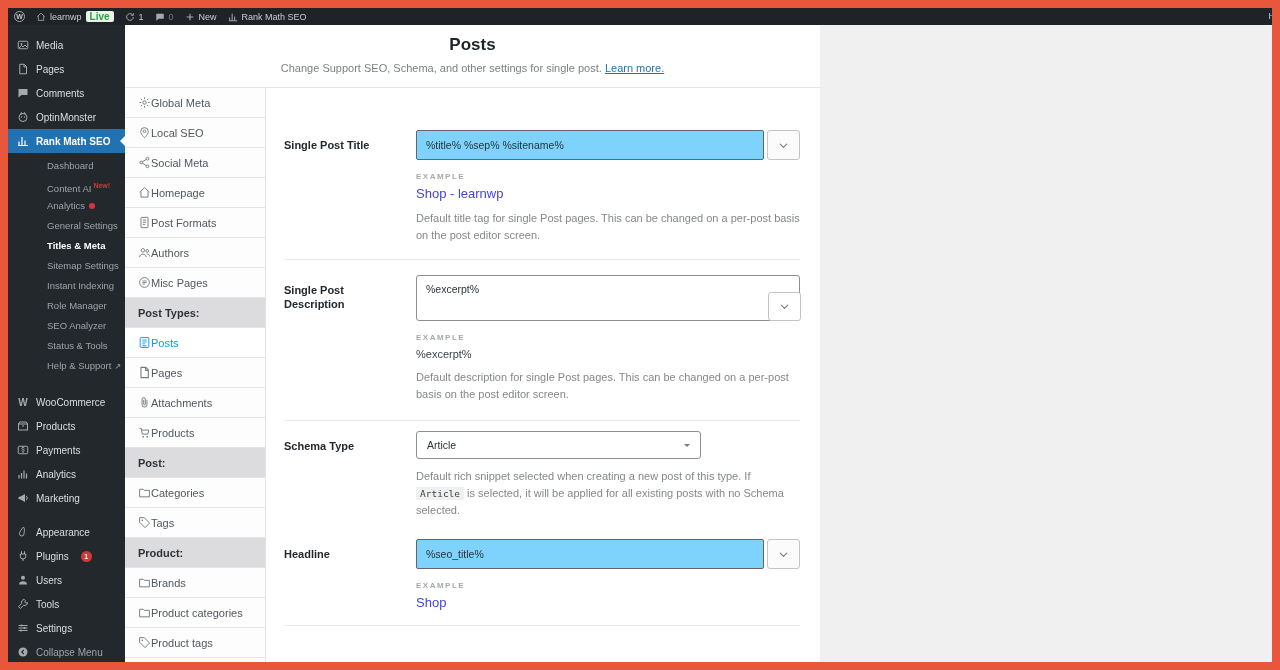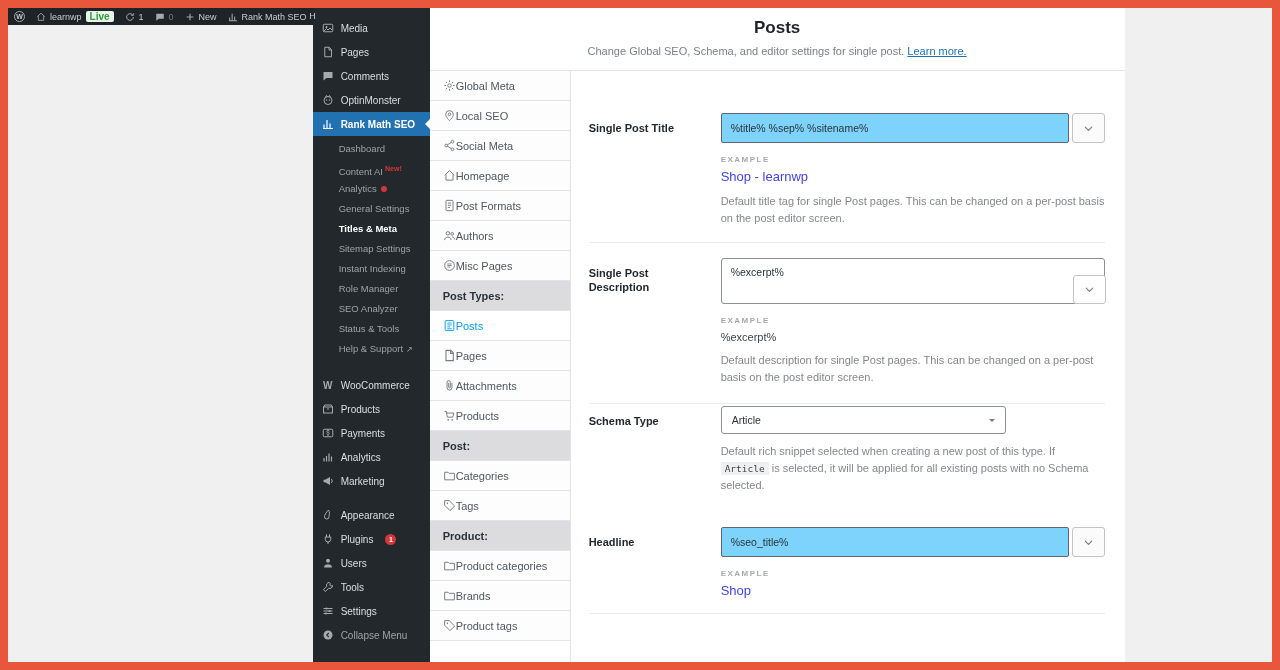--- a/index.html
+++ b/index.html
@@ -1,39 +1,39 @@
 <!DOCTYPE html>
 <html><head>
 <meta charset="utf-8">
 <style>
   * { box-sizing: border-box; margin: 0; padding: 0; }
   html,body { width:1280px; height:670px; overflow:hidden; }
   body { background:#e8563c; font-family:"Liberation Sans", sans-serif; position:relative; }
-  .app { position:absolute; top:8px; left:8px; width:1264px; height:654px; background:#f0f0f1; display:flex; overflow:hidden; }
+  .app { position:absolute; top:8px; left:8px; width:1264px; height:654px; background:#f0f0f1; display:flex; flex-direction:column; overflow:hidden; }
 
   
   .adminbar { height:17px; flex:none; background:#1d2327; color:#c8cbcf; font-size:9px; display:flex; align-items:center; gap:11px; padding:0 6px; position:relative; }
   .ab-item { display:flex; align-items:center; gap:4px; white-space:nowrap; }
   .ab-item svg { width:10px; height:10px; color:#a7aaad; }
   .wp-logo { width:11px; height:11px; border:1px solid #a7aaad; border-radius:50%; color:#c8cbcf; font-size:7px; font-weight:bold; display:flex; align-items:center; justify-content:center; }
   .live-badge { background:#e7f5e9; color:#2e9e44; font-weight:bold; font-size:10px; padding:0 4px; border-radius:2px; line-height:11px; }
   .dim { color:#72777c; }
   .ab-right { position:absolute; right:-3px; top:3px; font-size:9px; color:#c8cbcf; }
 
   
   .main { flex:1; display:flex; overflow:hidden; }
 
   
   .sidebar { width:117px; flex:none; background:#23282d; padding-top:8px; overflow:hidden; }
   .sb-item { height:24px; display:flex; align-items:center; gap:7px; padding-left:9px; color:#dcdee1; font-size:10px; position:relative; }
   .sb-item svg { width:12px; height:12px; color:#a7aaad; flex:none; }
   .sb-item.active { background:#2271b1; color:#fff; font-weight:bold; }
   .sb-item.active svg { color:#fff; }
   .sb-item.active::after { content:''; position:absolute; right:0; top:50%; margin-top:-5px; border:5px solid transparent; border-right-color:#fff; }
-  .sb-sub { padding:3px 0 4px; }
+  .sb-sub { padding:3px 0 4px;margin-left:13px; }
   .sb-sub-item { height:20px; line-height:20px; padding-left:26px; color:#9ea3a8; font-size:9.5px; white-space:nowrap; }
   .sb-sub-item.current { color:#fff; font-weight:bold; }
   .badge-new { color:#d63638; font-size:7px; vertical-align:super; margin-left:2px; font-weight:bold; }
   .red-dot { display:inline-block; width:6px; height:6px; border-radius:50%; background:#d63638; margin-left:4px; }
   .ext-mark { font-size:8px; margin-left:3px; color:#9ea3a8; }
   .plugin-badge { display:inline-flex; align-items:center; justify-content:center; width:11px; height:11px; border-radius:50%; background:#d63638; color:#fff; font-size:7px; font-weight:bold; margin-left:5px; }
   .sb-gap { height:10px; }
   .sb-collapse { color:#9ea3a8;text-align:center; }
 
   
@@ -68,21 +68,21 @@
   .example-link { margin-top:5px; font-size:13px; color:#4343d8; cursor:pointer; }
   .example-plain { margin-top:6px; font-size:11px; color:#3c434a; }
   .fdesc { margin-top:9px; font-size:11px; color:#85878a; line-height:1.55; max-width:392px; }
   .code { font-family:"DejaVu Sans Mono", monospace; font-size:9.5px; background:#f0f0f1; padding:1px 4px; color:#3c434a; }
   hr.divider { border:0; border-top:1px solid #e9eaeb; }
   .select { width:285px; height:28px; border:1px solid #8c8f94; border-radius:3px; background:#fff; display:flex; align-items:center; justify-content:space-between; padding:0 10px; font-size:10.5px; color:#2c3338; cursor:pointer; }
   .caret { width:0; height:0; border:3.5px solid transparent; border-top-color:#787c82; margin-top:4px; }
 
   .filler { flex:1; background:#f0f0f1; }
 
-  .mt15 { margin-top:15px; } .mt17 { margin-top:17px; } .mt19 { margin-top:2px; } .mt33 { margin-top:33px; }
+  .mt15 { margin-top:15px; } .mt17 { margin-top:17px; } .mt19 { margin-top:10px; } .mt33 { margin-top:20px; }
 </style>
 </head>
 <body>
 
 <svg width="0" height="0" style="position:absolute">
   <defs>
     <symbol id="i-chevron" viewBox="0 0 24 24">
         <path d="M5 9l7 7 7-7" fill="none" stroke="currentColor" stroke-width="2.4" stroke-linecap="round" stroke-linejoin="round"></path>
       </symbol>
     <symbol id="i-home" viewBox="0 0 24 24">
@@ -363,21 +363,21 @@
             <use href="#i-collapse"></use>
           </svg>
         <span>Collapse Menu</span>
       </div>
     </div>
 
     <div class="card">
       <div class="card-header">
         <div class="card-title">Posts</div>
         <div class="card-sub">
-          <span>Change Global SEO, Schema, and editor settings for single post.</span>
+          <span>Change Support SEO, Schema, and other settings for single post.</span>
           <a>Learn more.</a>
         </div>
       </div>
 
       <div class="card-body">
 
         <div class="tabs">
           <div class="tab">
               <svg>
                 <use href="#i-gear"></use>
@@ -462,27 +462,27 @@
               </svg>
               <span>Tags</span>
             </div>
           <div class="tab hdr">
               <span>Product:</span>
             </div>
           <div class="tab">
               <svg>
                 <use href="#i-folder"></use>
               </svg>
+              <span>Brands</span>
+            </div>
+          <div class="tab">
+              <svg>
+                <use href="#i-folder"></use>
+              </svg>
               <span>Product categories</span>
-            </div>
-          <div class="tab">
-              <svg>
-                <use href="#i-folder"></use>
-              </svg>
-              <span>Brands</span>
             </div>
           <div class="tab">
               <svg>
                 <use href="#i-tag"></use>
               </svg>
               <span>Product tags</span>
             </div>
         </div>
 
         <div class="form">

